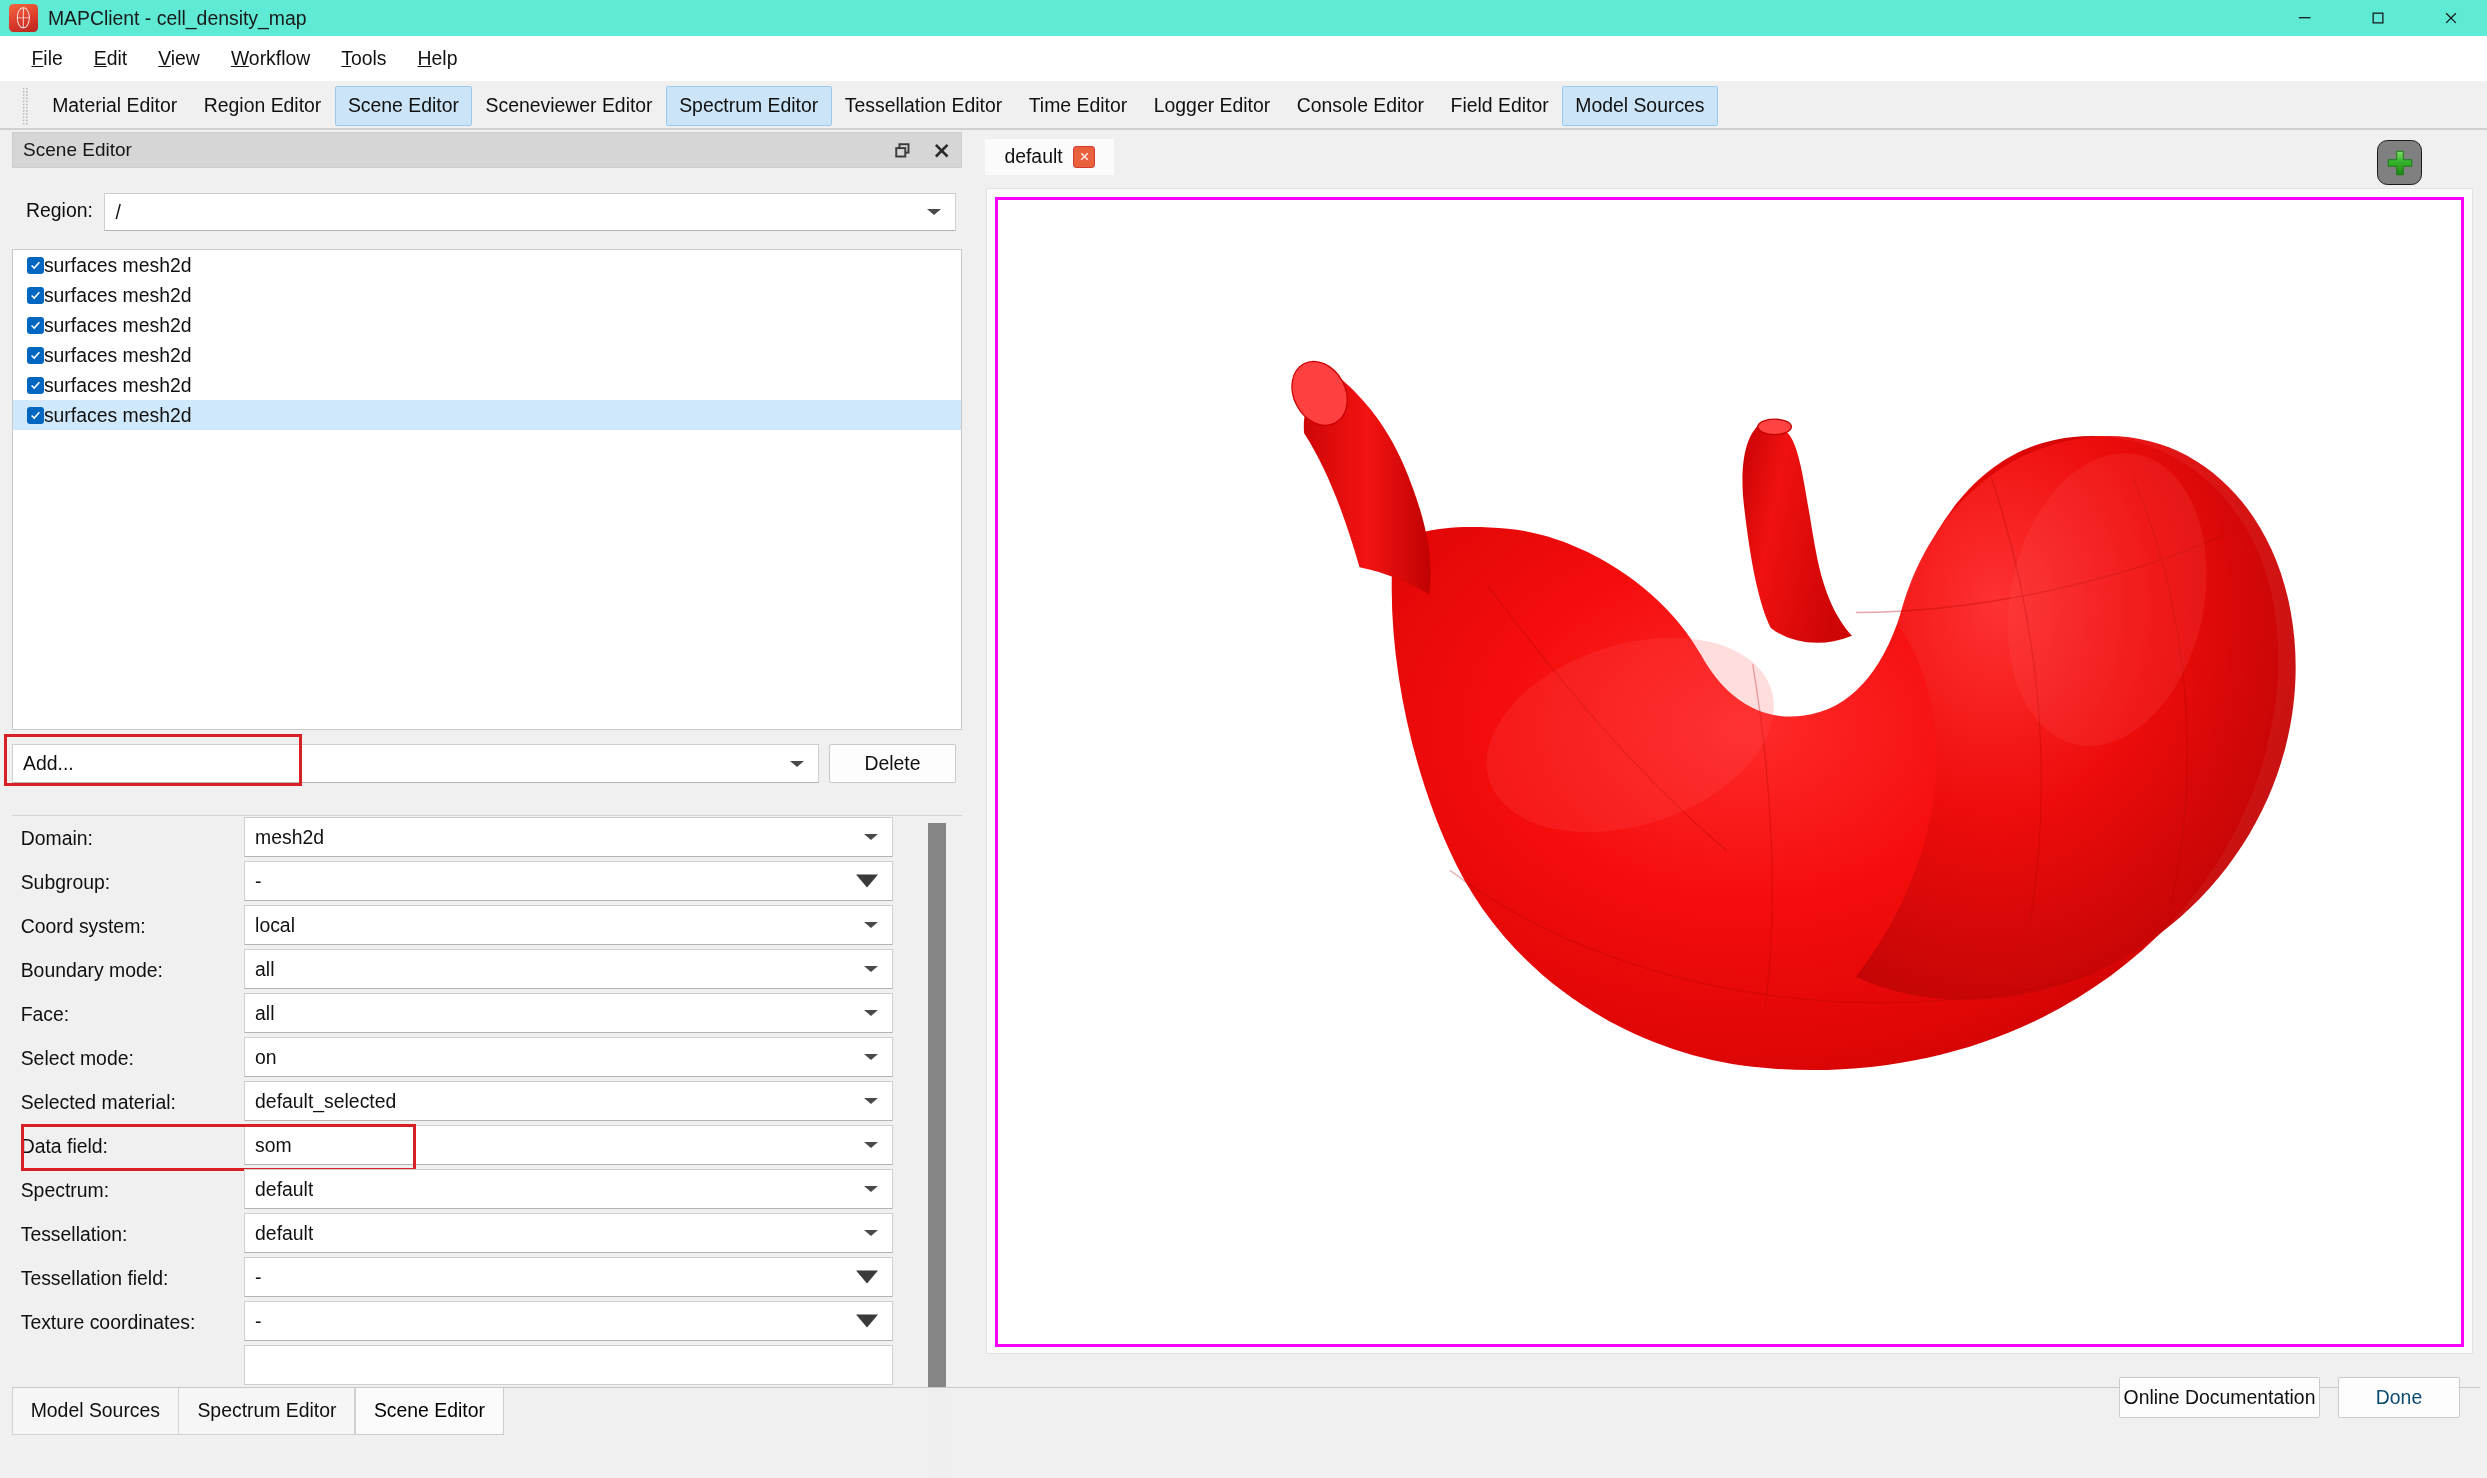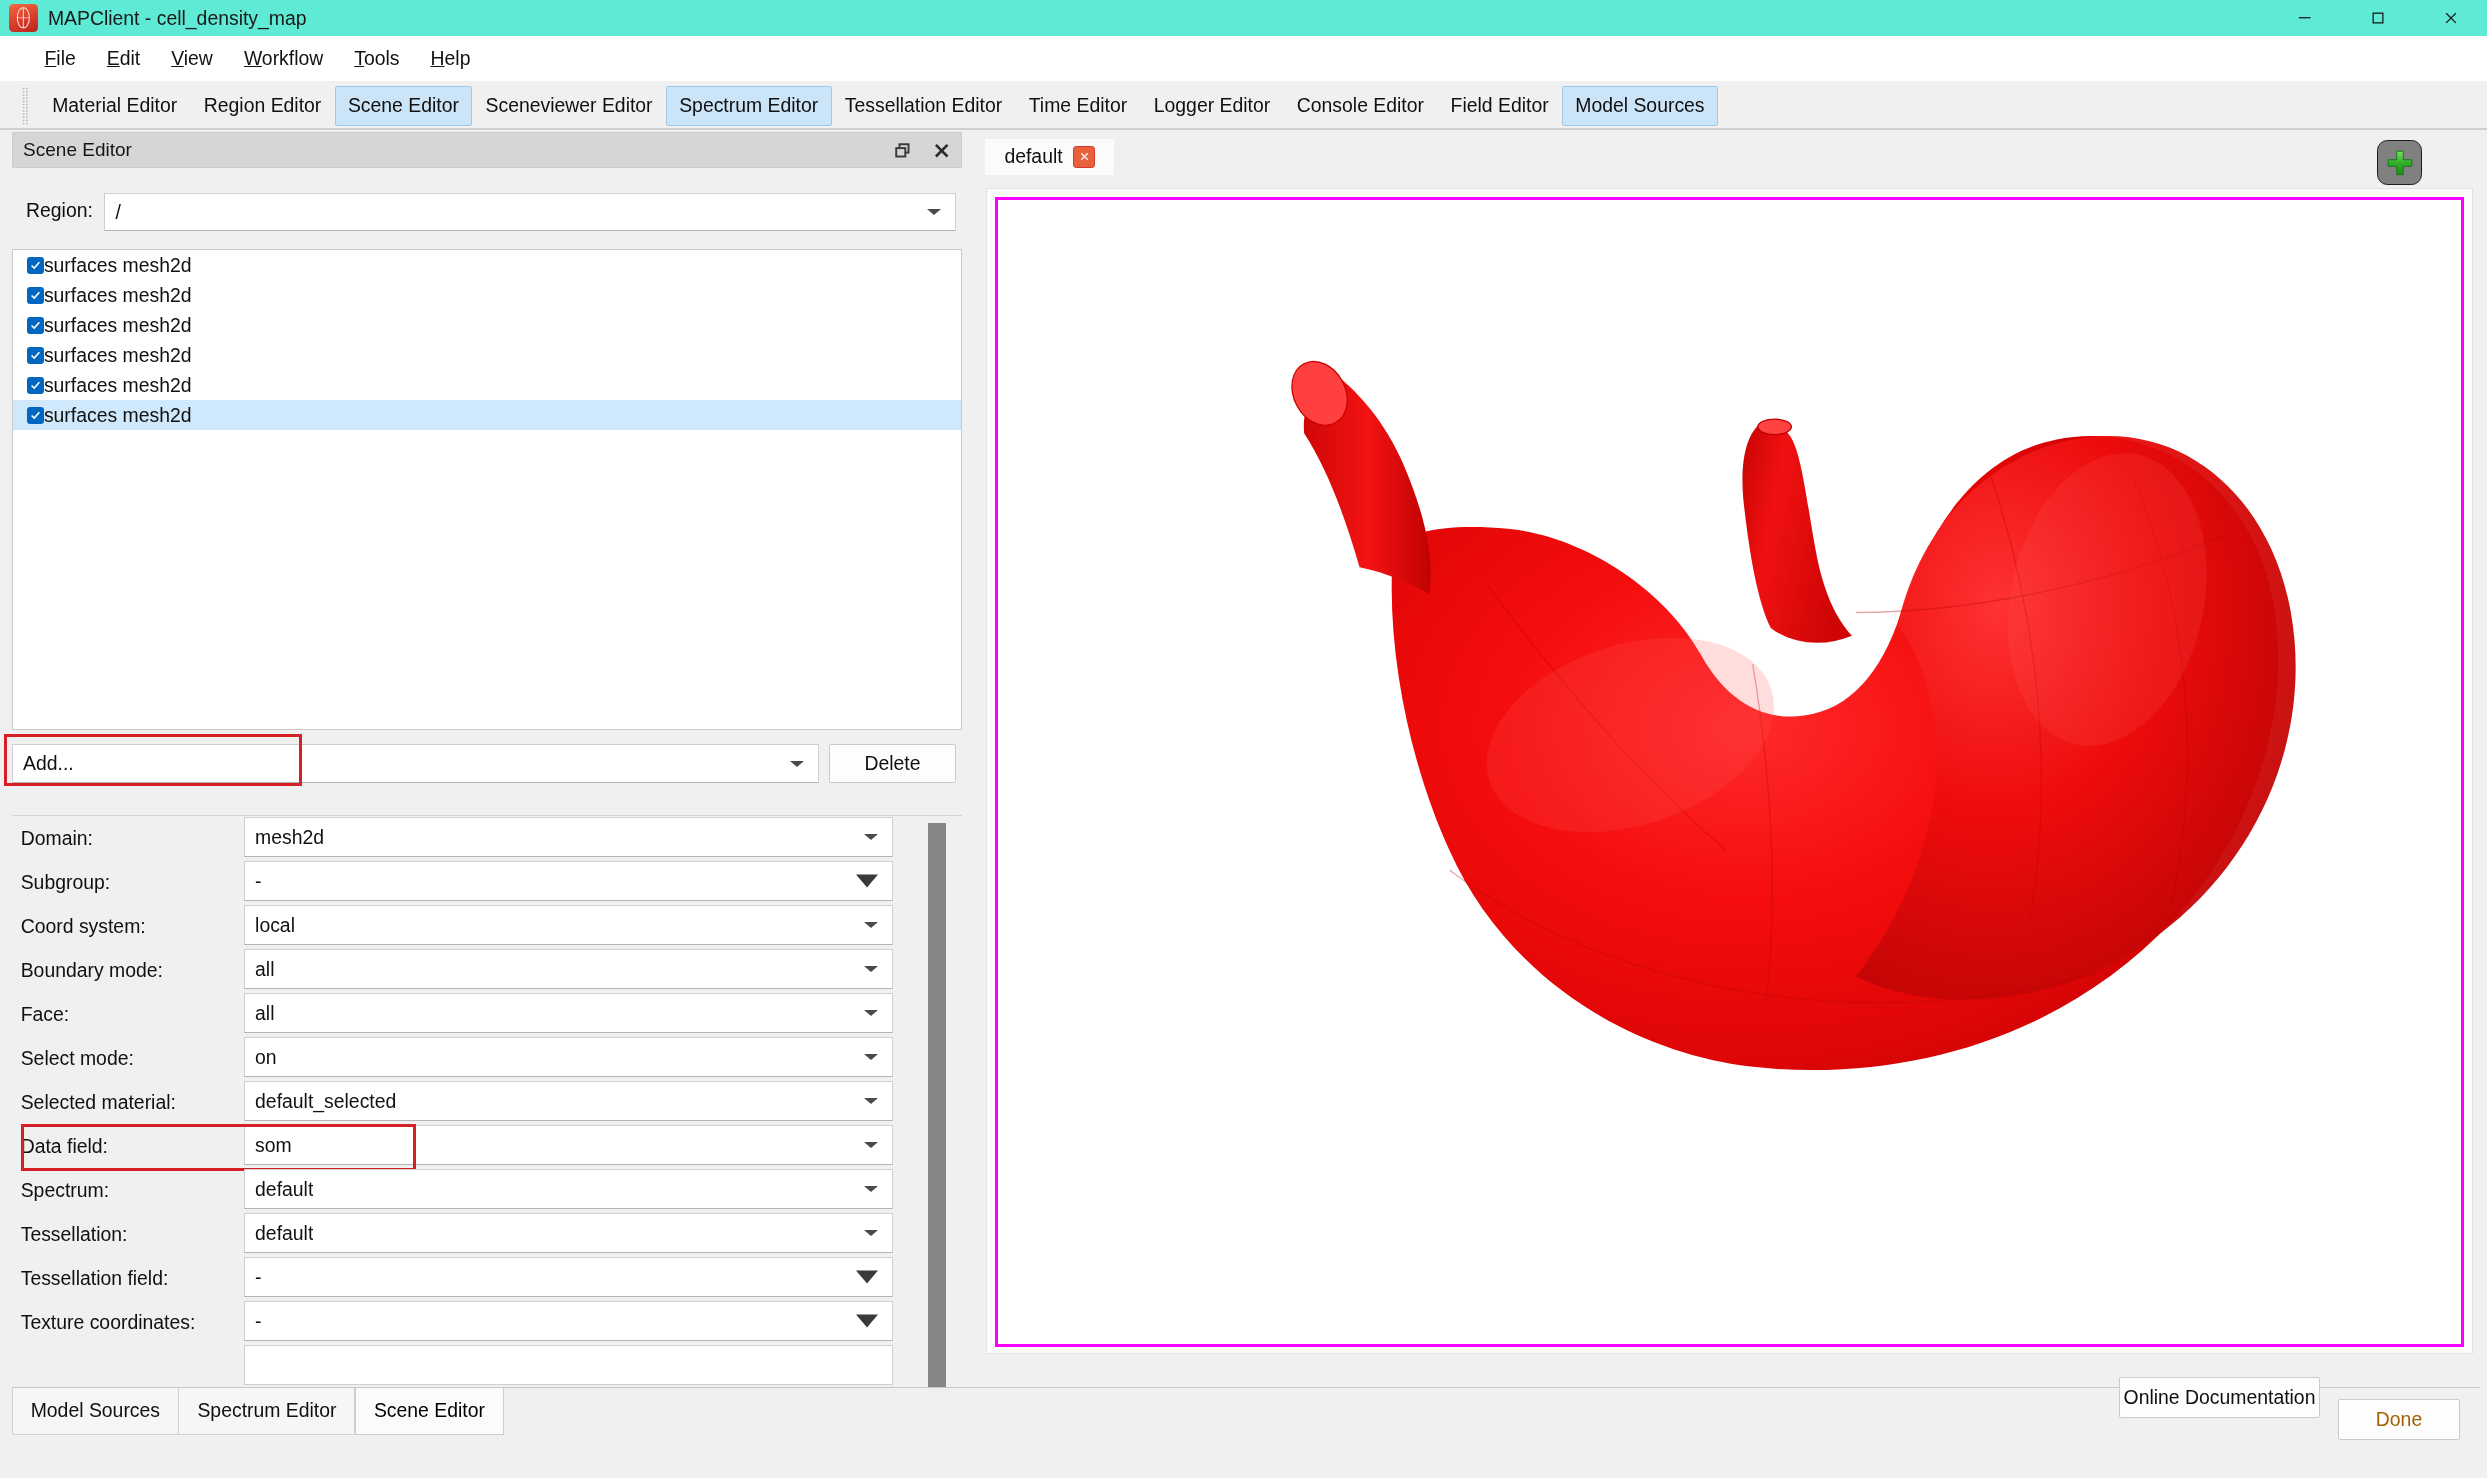--- a/index.html
+++ b/index.html
@@ -34,21 +34,21 @@
        linear-gradient(to bottom, transparent 46%, rgba(255,255,255,.6) 46%, rgba(255,255,255,.6) 54%, transparent 54%);
   }
   #titlebar-text{ margin-left:10.4px; font-size:19.4px; color:#1a1a1a; white-space:nowrap; }
   #wincontrols{ position:absolute; right:0; top:0; height:36px; display:flex; }
   .wc{ width:73px; height:36px; display:flex; align-items:center; justify-content:center; }
   .wc svg{ display:block; }
 
   
   #menubar{
     position:absolute; left:0; top:36px; width:2487px; height:45px;
-    background:#ffffff; display:flex; align-items:center; padding-left:29px;
+    background:#ffffff; display:flex; align-items:center; padding-left:16px;
   }
   .menu-item{
     padding:5.2px 15.5px; font-size:19.4px; color:#121212; white-space:nowrap;
   }
   .menu-item u{ text-decoration:underline; }
 
   
   #tabstrip{
     position:absolute; left:0; top:82px; width:2487px; height:48px;
     background:#f0f0f0; display:flex; align-items:flex-start; padding-left:22px;
@@ -205,21 +205,21 @@
 
   
   #docbtn{
     position:absolute; left:2119px; top:1377px; width:201px; height:41px;
     background:#fdfdfd; border:0.6px solid #cbcbcb; border-radius:1.9px;
     display:flex;align-items:center;justify-content:center;font-size:19.4px;color:#0f0f0f;
   }
   #donebtn{
     position:absolute; left:2338px; top:1377px; width:122px; height:41px;
     background:#fdfdfd; border:0.6px solid #cbcbcb; border-radius:1.9px;
-    display:flex;align-items:center;justify-content:center;font-size:19.4px;color:#a16207;margin-top:22px;
+    display:flex;align-items:center;justify-content:center;font-size:19.4px;color:#0c4a6e;
   }
 </style>
 </head>
 <body>
 
 <div id="titlebar">
   <div id="app-logo"></div>
   <div id="titlebar-text">MAPClient - cell_density_map</div>
   <div id="wincontrols">
     <div class="wc">

